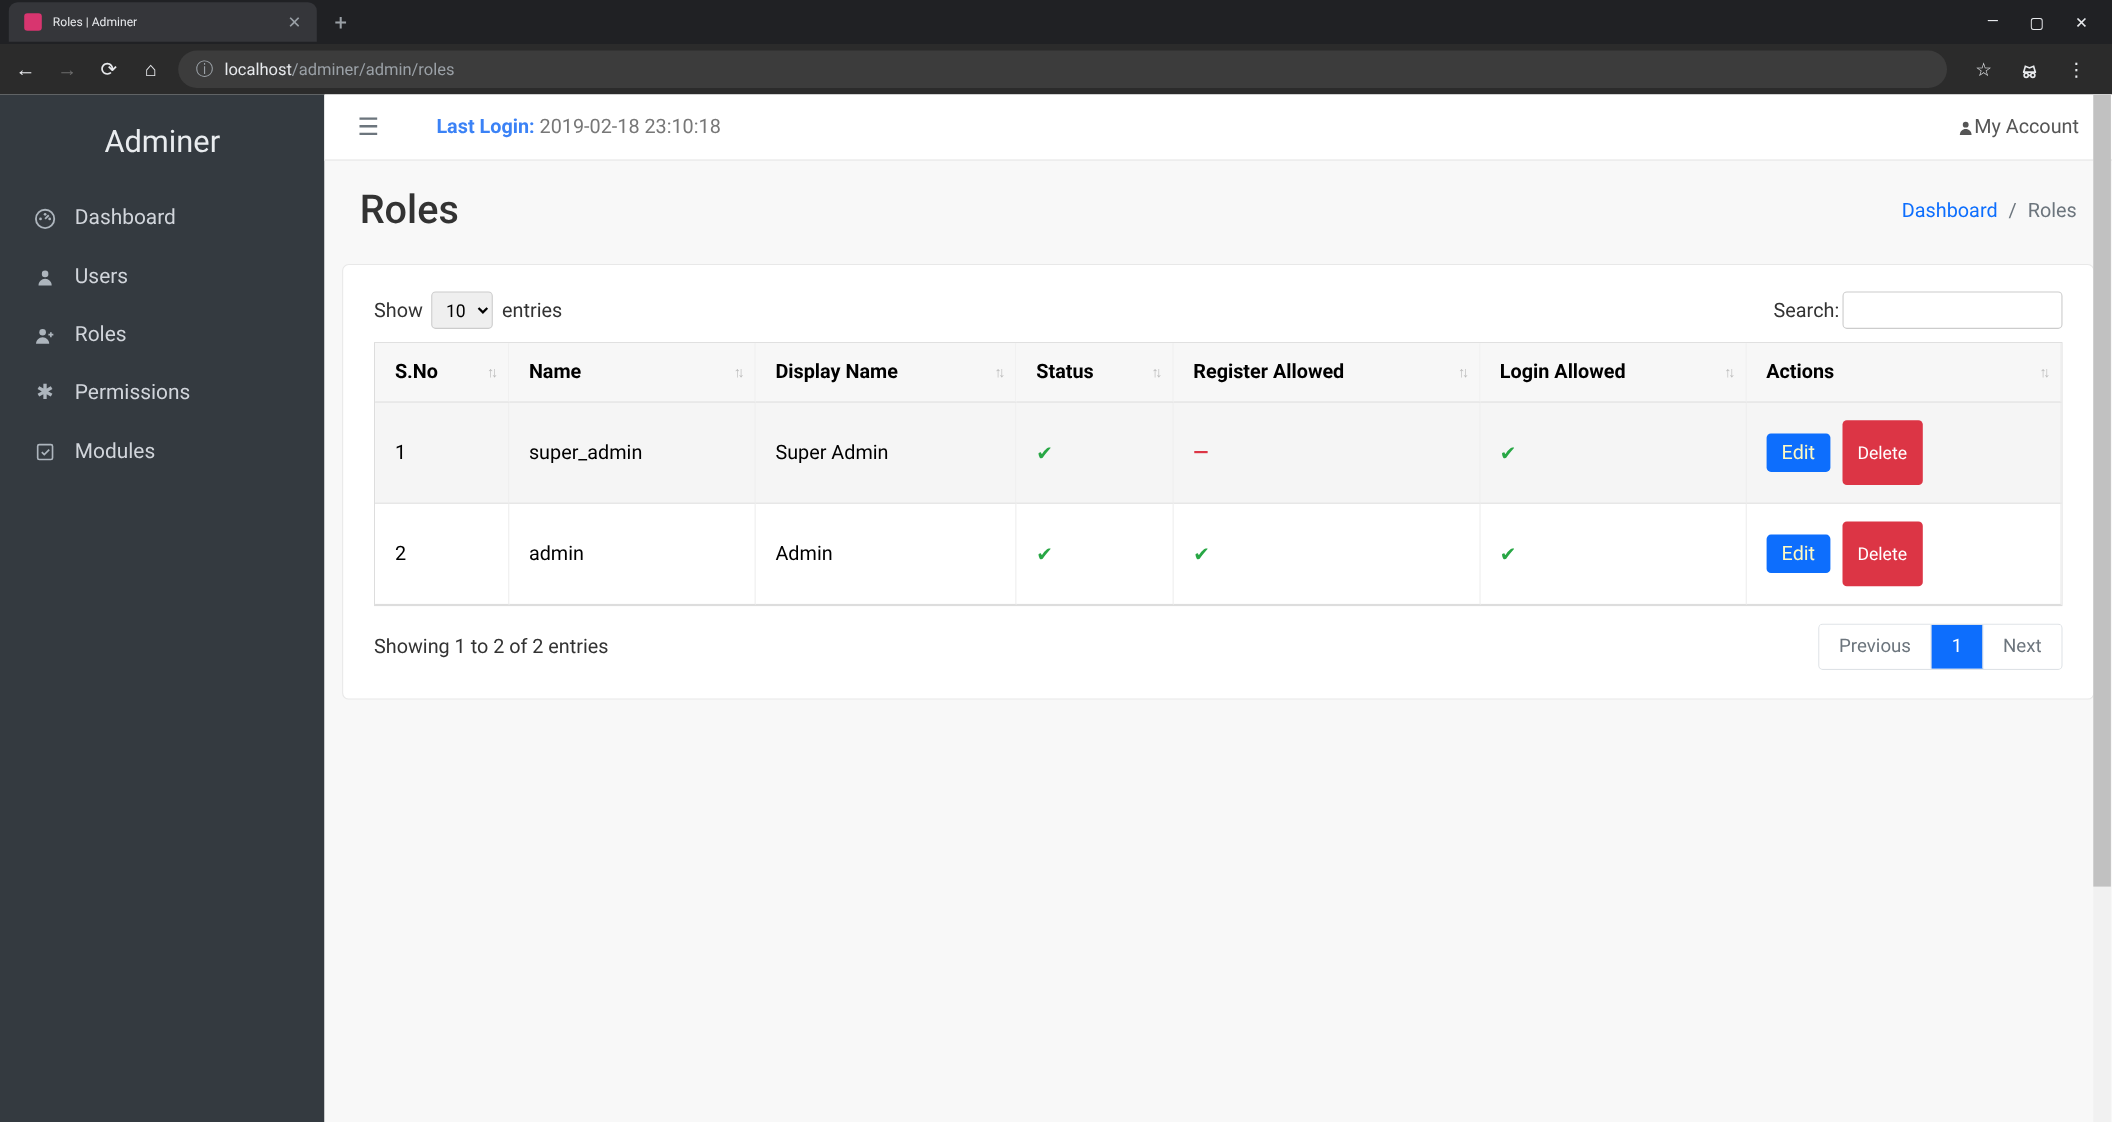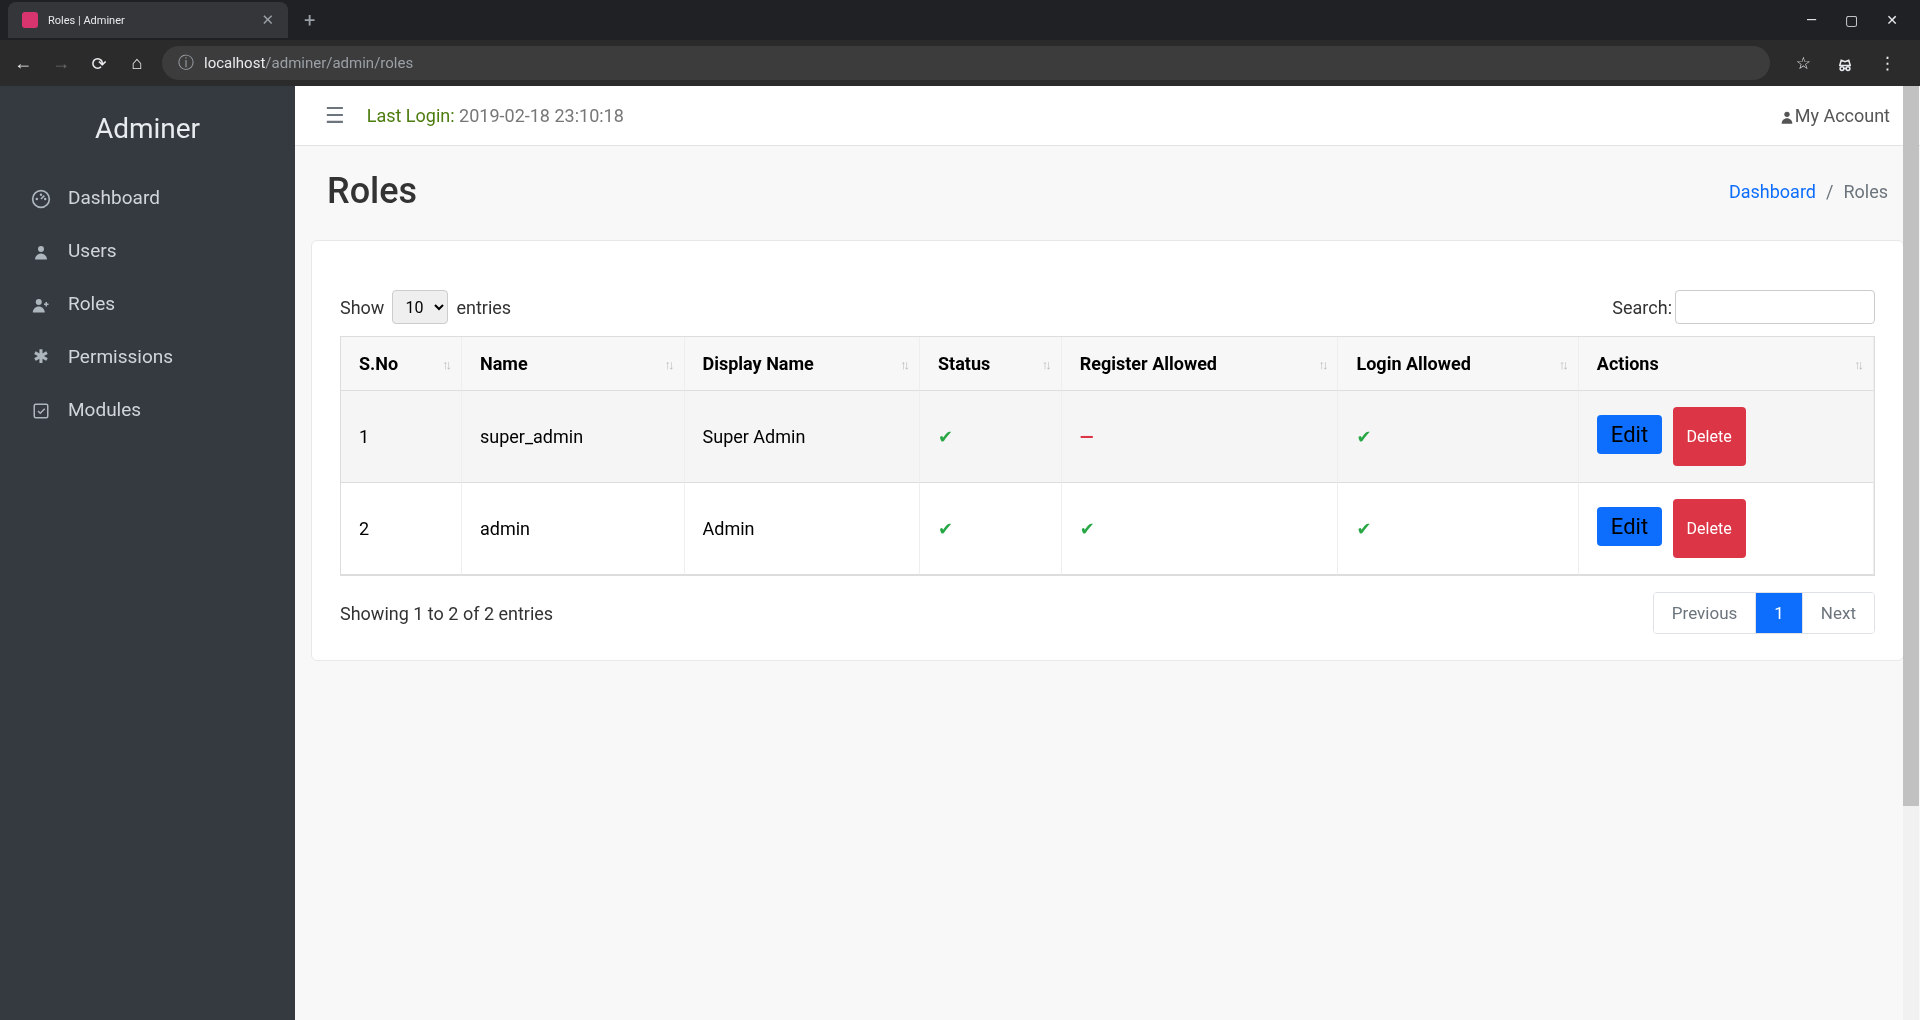--- a/index.html
+++ b/index.html
@@ -31,36 +31,36 @@
 .sidebar { width: 295px; background: #343a40; color: #fff; display: flex; flex-direction: column; }
 .brand { text-align: center; padding: 26px 12px; font-size: 28px; font-weight: 400; color: #e9ecef; }
 .nav-list { list-style: none; }
 .nav-item { display: flex; align-items: center; gap: 16px; padding: 15px 30px; font-size: 19px; color: #d1d5db; cursor: pointer; }
 .nav-item .nav-icon { width: 22px; text-align: center; color: #adb5bd; }
 
 .main { flex: 1; background: #f8f8f8; position: relative; }
 .topbar { height: 60px; background: #fff; border-bottom: 1px solid #e3e3e3; display: flex; align-items: center; padding: 0 30px; gap: 22px; }
 .hamburger { color: #6c757d; font-size: 22px; cursor: pointer; }
 .last-login { font-size: 18px; color: #777; }
-.last-login .ll-label { font-weight: 400; color: #4d7c0f; }
+.last-login .ll-label { font-weight: 700; color: #3b82f6; margin-left: 30px; }
 .my-account { margin-left: auto; display: flex; align-items: flex-start; gap: 0; color: #555; font-size: 18px; cursor: pointer; }
 
 .page-header { display: flex; align-items: center; justify-content: space-between; padding: 24px 32px 8px; }
 .page-title { font-size: 36px; font-weight: 500; color: #333; }
 .breadcrumb { font-size: 18px; color: #6c757d; display: flex; gap: 10px; align-items: center; }
 .breadcrumb a { color: #0d6efd; text-decoration: none; }
 .breadcrumb .sep { color: #6c757d; }
 
 .card { background: #fff; margin: 20px 16px; border: 1px solid #e8e8e8; border-radius: 6px; padding: 24px 28px 26px; }
 .card-top { display: flex; justify-content: flex-end; margin-bottom: 18px; }
 .btn-primary { background: #0d6efd; color: #fff; border: none; border-radius: 5px; padding: 11px 20px; font-size: 18px; cursor: pointer; }
-.btn-edit { background: #0d6efd; color: #000000; border: none; border-radius: 4px; padding: 7px 14px; font-size: 22px; cursor: pointer; }
+.btn-edit { background: #0d6efd; color: #fef9c3; border: none; border-radius: 4px; padding: 7px 14px; font-size: 18px; cursor: pointer; }
 .btn-delete { background: #dc3545; color: #fff; border: none; border-radius: 4px; padding: 20px 14px; font-size: 16px; cursor: pointer; margin-left: 6px; }
 
-.table-controls { display: flex; justify-content: space-between; align-items: flex-end; margin-bottom: 12px; font-size: 18px; color: #333; margin-top: 25px; }
+.table-controls { display: flex; justify-content: space-between; align-items: flex-end; margin-bottom: 12px; font-size: 18px; color: #333; }
 .length-control label { display: flex; align-items: center; gap: 8px; }
 .length-control select { height: 34px; padding: 0 8px; font-size: 16px; border: 1px solid #ccc; border-radius: 4px; }
 .search-control { display: flex; align-items: center; gap: 3px; }
 .search-control input { height: 34px; width: 200px; border: 1px solid #ccc; border-radius: 4px; padding: 0 8px; font-size: 16px; }
 
 table.dt { width: 100%; border-collapse: separate; border-spacing: 0; border: 1px solid #ddd; }
 table.dt th, table.dt td { padding: 16px 18px; text-align: left; border-bottom: 1px solid #ddd; border-right: 1px solid #eee; font-size: 18px; }
 table.dt th { background: #f7f7f7; font-weight: 700; position: relative; }
 table.dt th .sort-icons { position: absolute; right: 12px; top: 50%; transform: translateY(-50%); color: #bbb; font-size: 13px; letter-spacing: -3px; }
 table.dt tbody tr:nth-child(odd) { background: #f5f5f5; }

